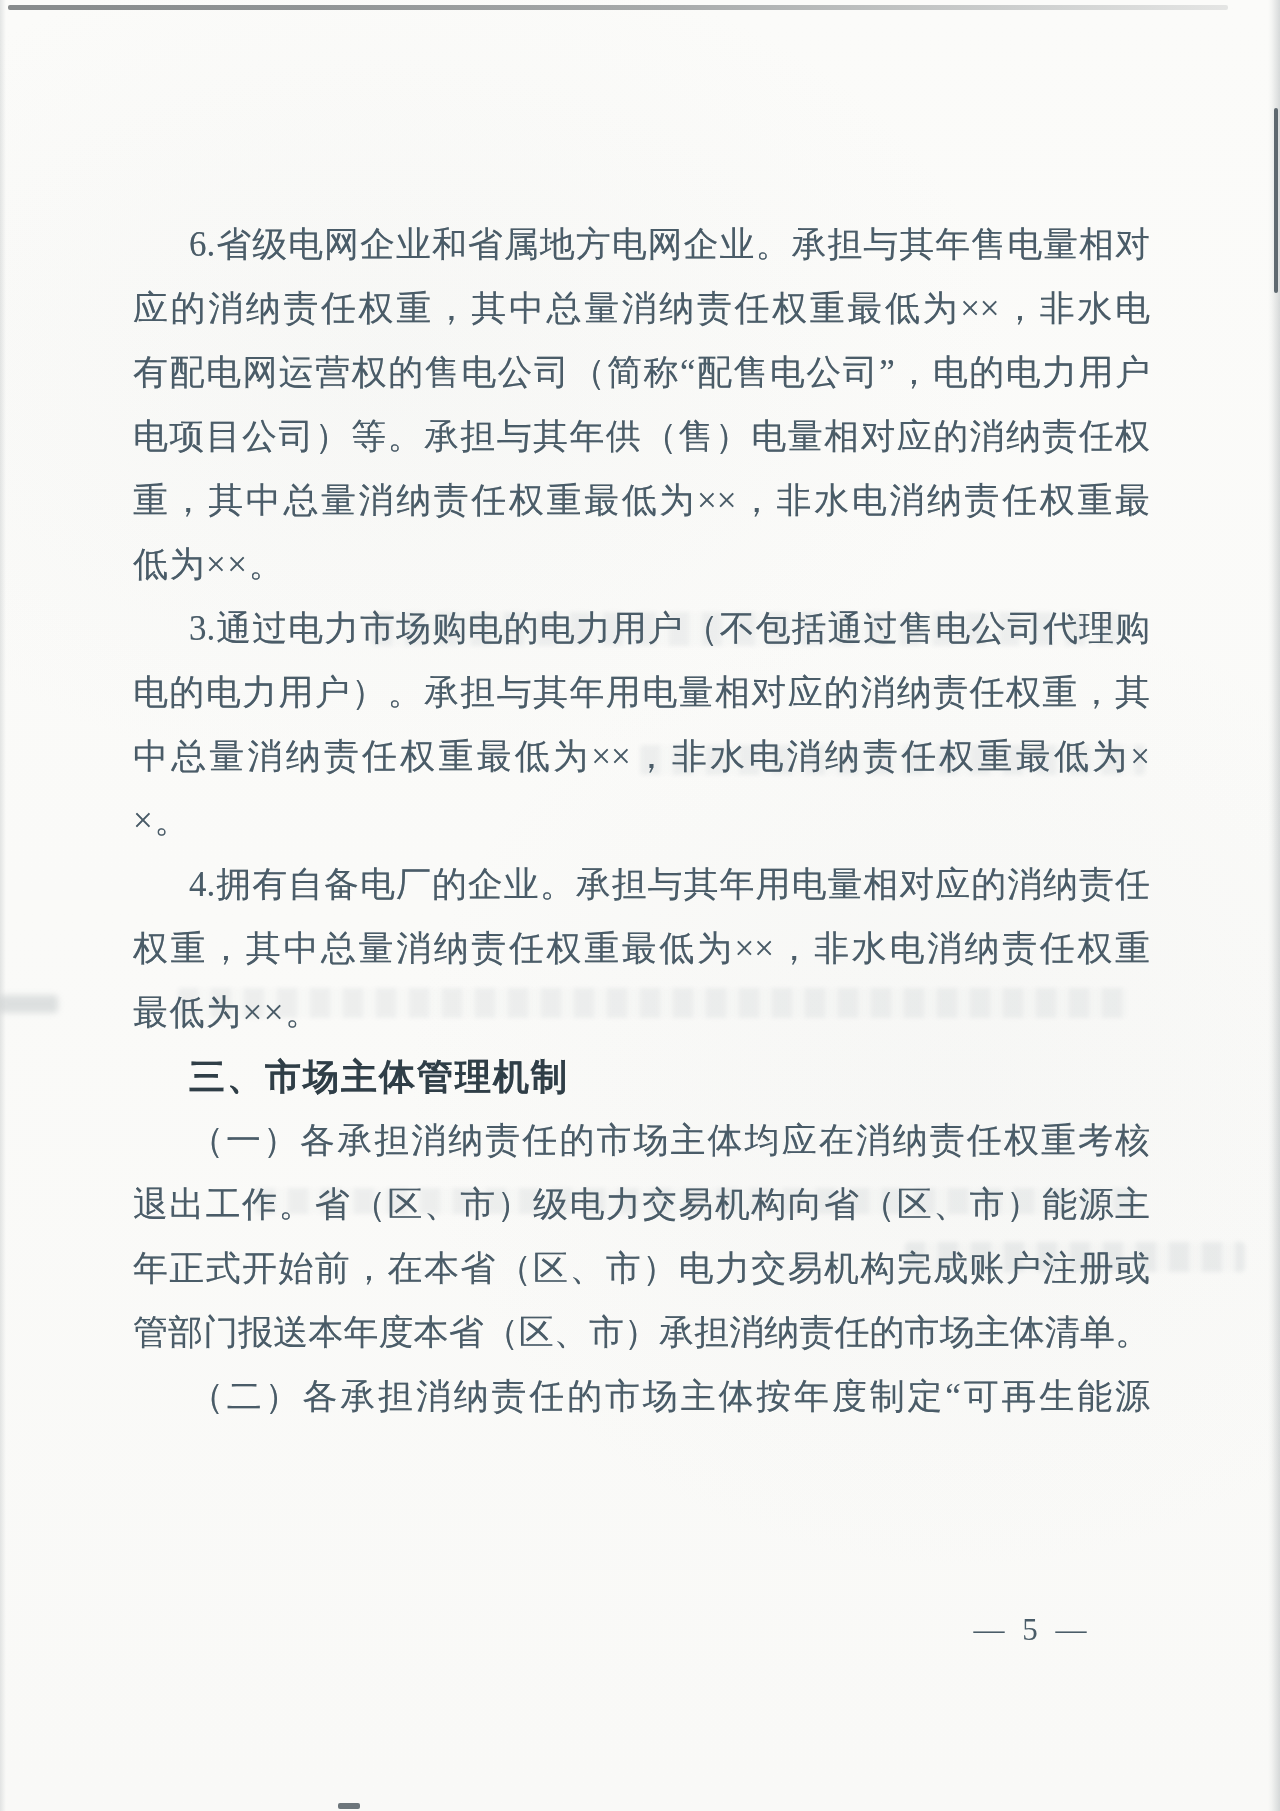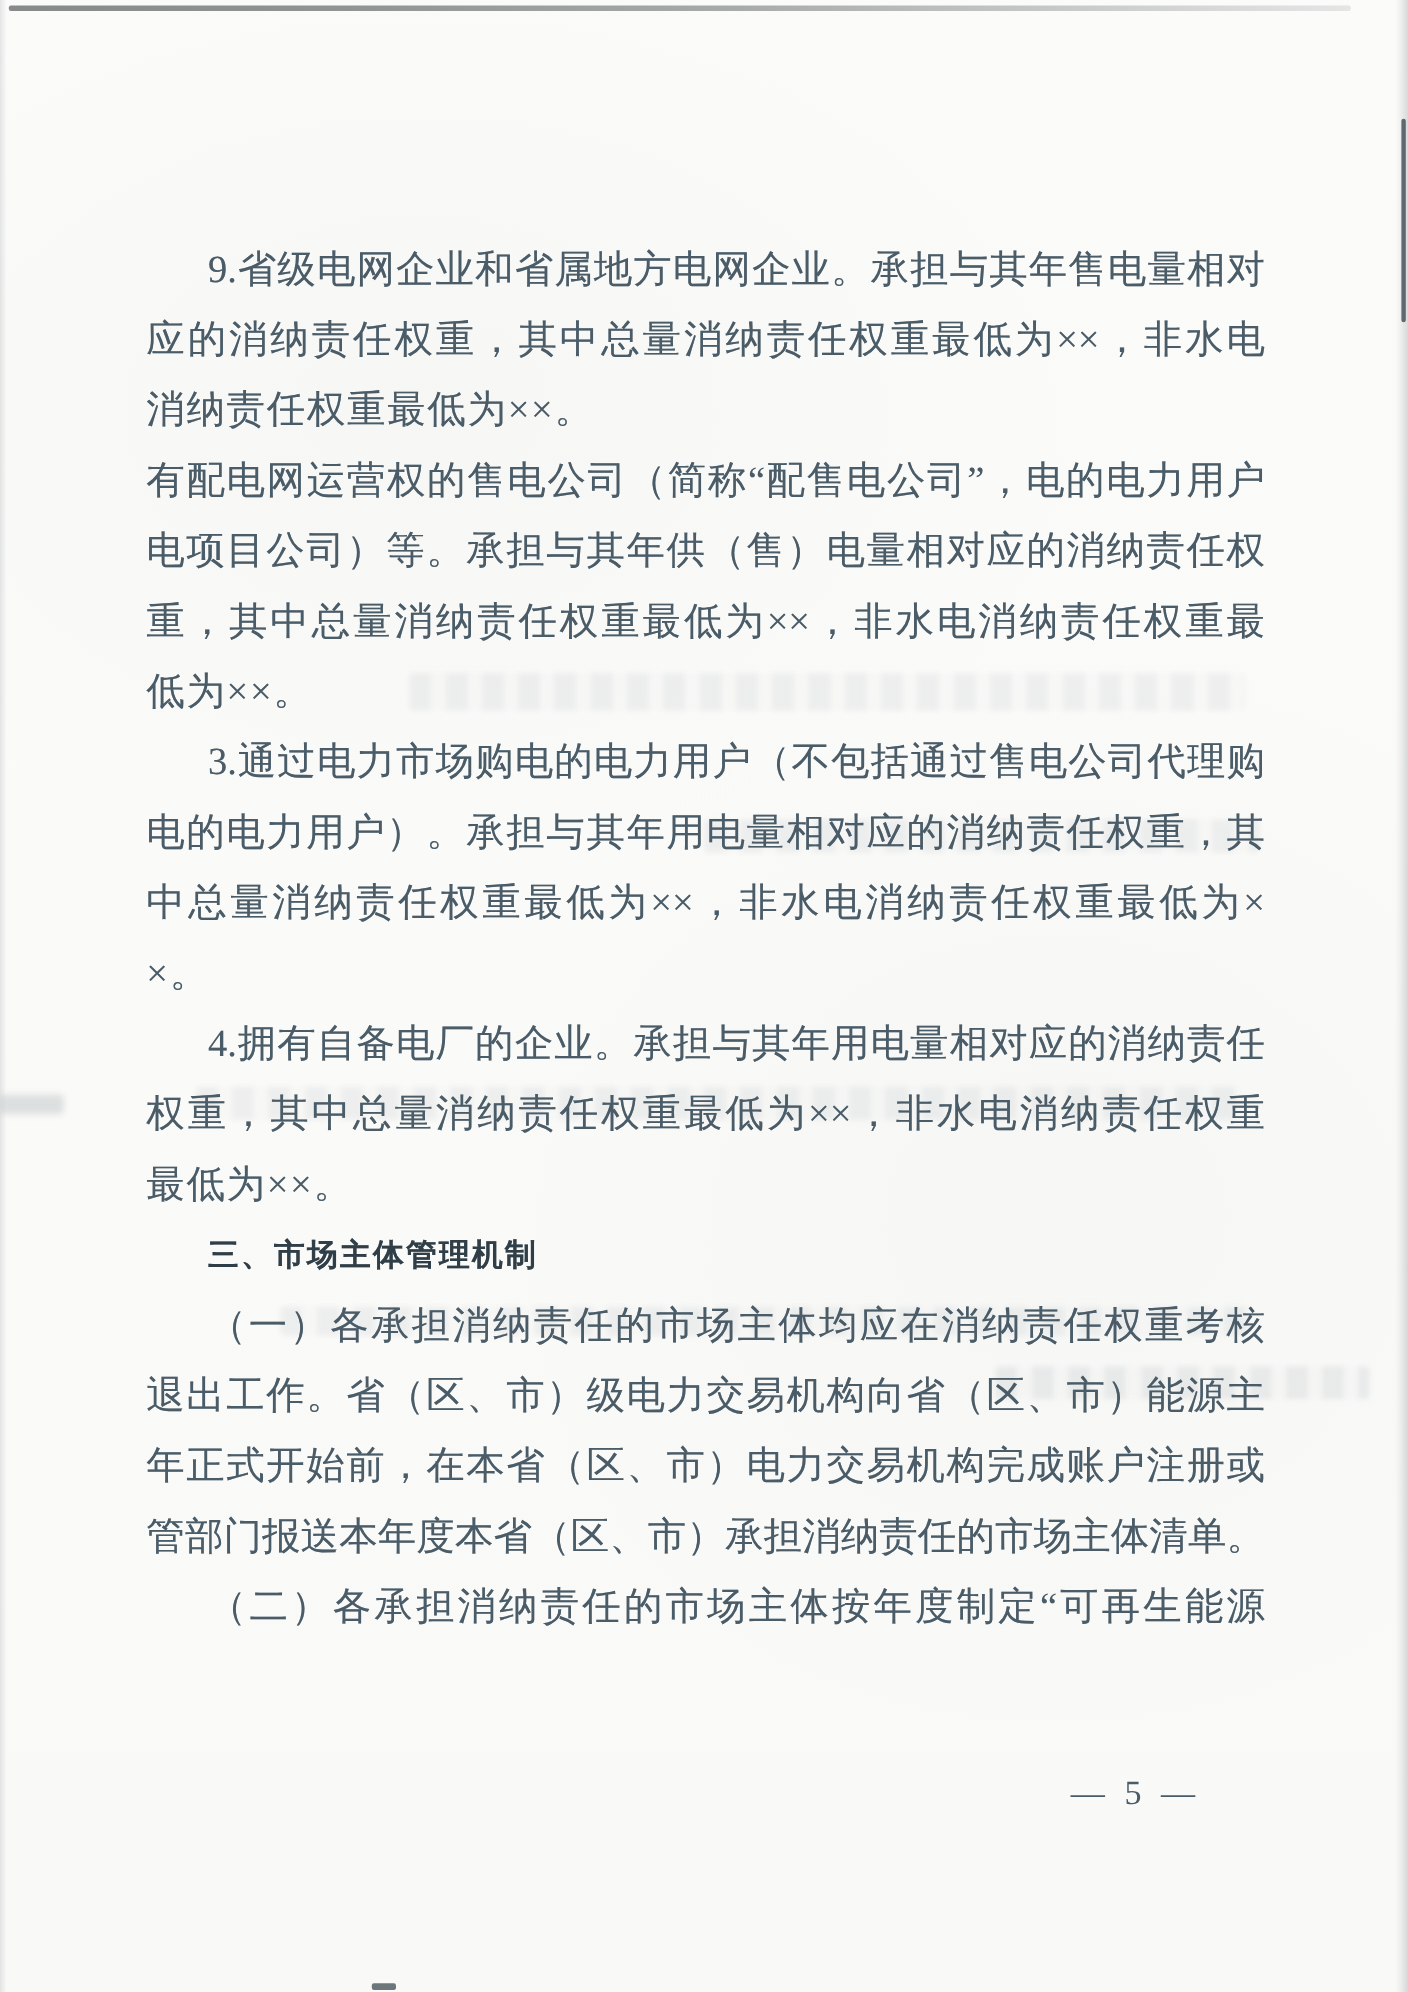--- a/index.html
+++ b/index.html
@@ -32,23 +32,23 @@
   }
   .line.j {
     text-align: justify;
     text-align-last: justify;
     letter-spacing: 0;
     white-space: normal;
     overflow: hidden;
   }
   .line.i { text-indent: 56px; }
   .line.heading {
-    font-family: Liberation Sans, sans-serif;
+    font-family: Liberation Serif, serif;
     font-weight: 700;
-    font-size: 28px;
+    font-size: 36px;
     color: #2f3e47;
     letter-spacing: 2px;
     text-shadow: 0 0 0.6px rgba(47,62,71,0.6);
   }
   .pagenum {
     position: absolute;
     left: 945px; top: 1606px; width: 175px; height: 48px;
     line-height: 48px; text-align: center;
     font-size: 31px; color: #4a5c68; letter-spacing: 5px;
   }
@@ -105,23 +105,22 @@
   <div class="art art-leftsmudge"></div>
   <div class="art art-bottomdash"></div>
 
   <div class="ghost g1"></div>
   <div class="ghost g2"></div>
   <div class="ghost g3"></div>
   <div class="ghost g4"></div>
   <div class="ghost g5"></div>
 
   <div class="textblock">
-    <div class="line j i">9.省级电网企业和省属地方电网企业。承担与其年售电量相对</div>
+    <div class="line j i">6.省级电网企业和省属地方电网企业。承担与其年售电量相对</div>
     <div class="line j">应的消纳责任权重，其中总量消纳责任权重最低为××，非水电</div>
-    <div class="line">消纳责任权重最低为××。</div>
     <div class="line j">有配电网运营权的售电公司（简称“配售电公司”，电的电力用户</div>
     <div class="line j">电项目公司）等。承担与其年供（售）电量相对应的消纳责任权</div>
     <div class="line j">重，其中总量消纳责任权重最低为××，非水电消纳责任权重最</div>
     <div class="line">低为××。</div>
     <div class="line j i">3.通过电力市场购电的电力用户（不包括通过售电公司代理购</div>
     <div class="line j">电的电力用户）。承担与其年用电量相对应的消纳责任权重，其</div>
     <div class="line j">中总量消纳责任权重最低为××，非水电消纳责任权重最低为×</div>
     <div class="line">×。</div>
     <div class="line j i">4.拥有自备电厂的企业。承担与其年用电量相对应的消纳责任</div>
     <div class="line j">权重，其中总量消纳责任权重最低为××，非水电消纳责任权重</div>

